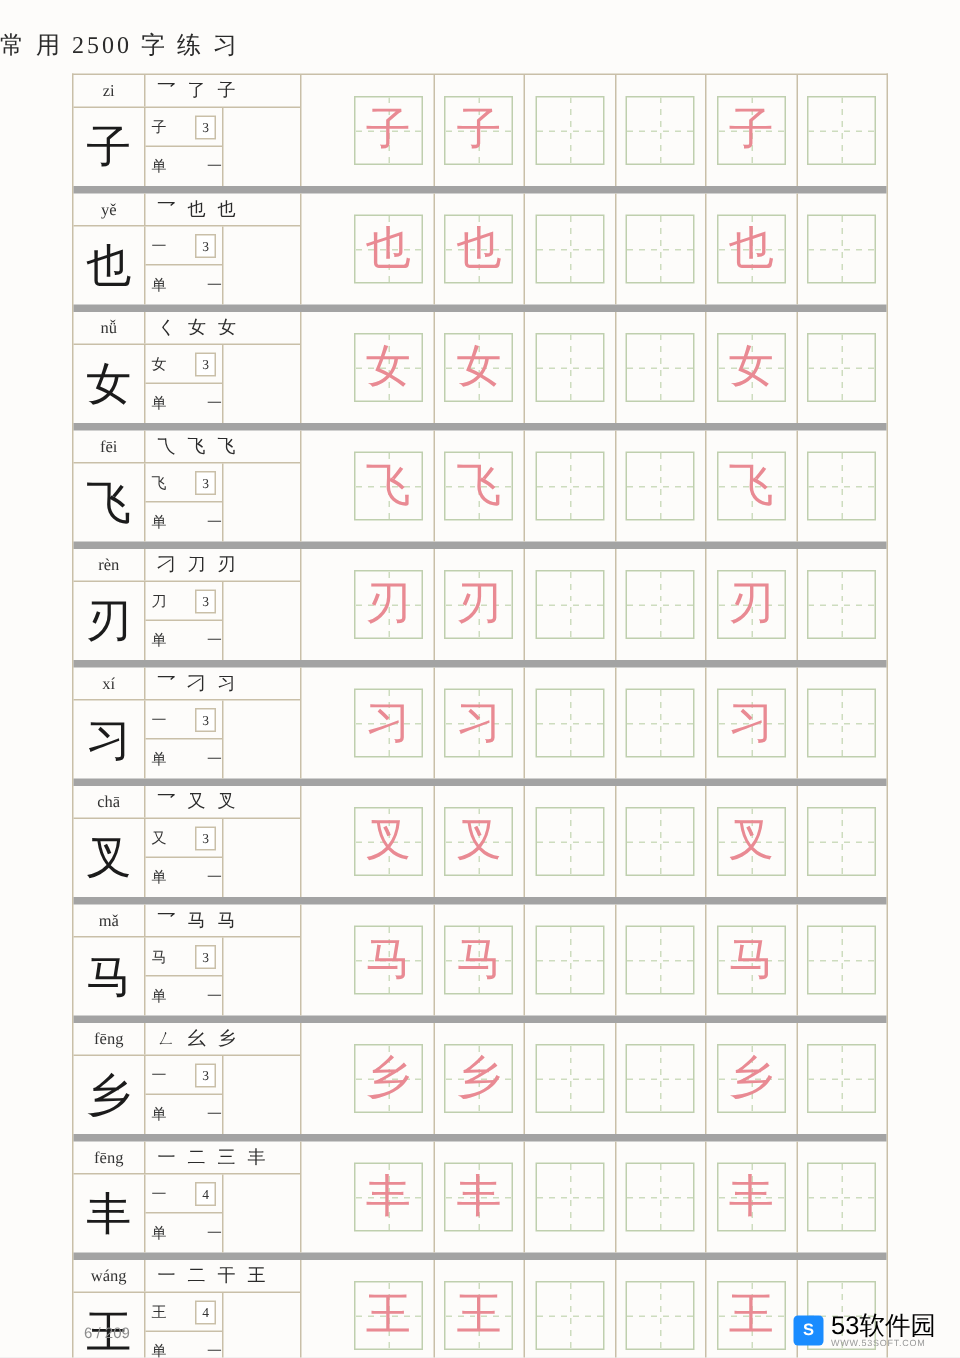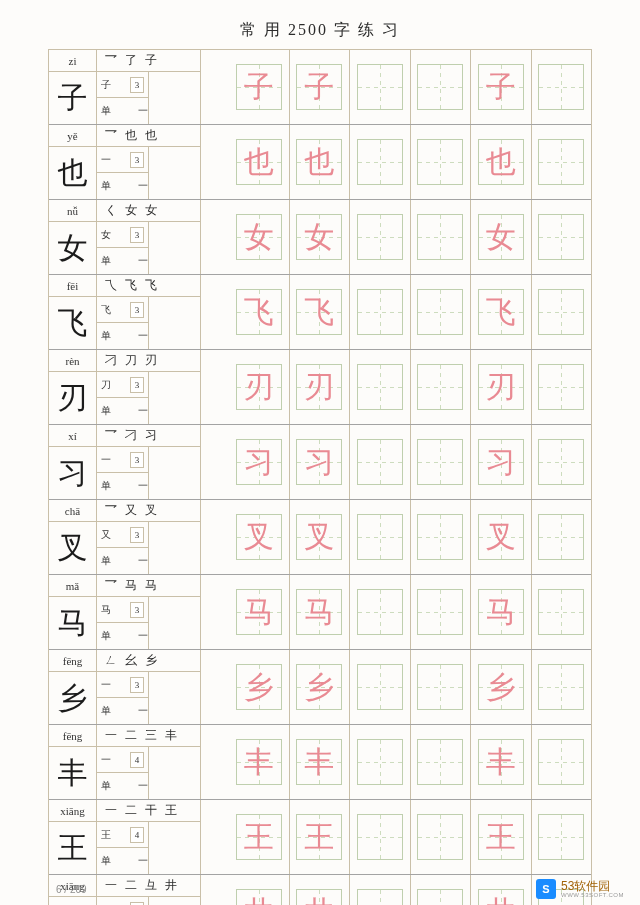--- a/index.html
+++ b/index.html
@@ -14,39 +14,38 @@
     overflow: hidden;
   }
   .page {
     position: relative;
     width: 640px;
     height: 905px;
     background: #fdfcfa;
     box-sizing: border-box;
   }
   .page-title {
-    text-align: center;
     font-size: 16px;
     letter-spacing: 2px;
     color: #2b2b2b;
     padding-top: 20px;
     padding-bottom: 8px;
     font-family: "Liberation Serif", serif;
   }
   .sheet {
     position: relative;
     margin: 0 auto;
     width: 544px;
     border: 1px solid #c9bfa8;
     border-bottom: none;
     box-sizing: border-box;
   }
   .row {
     display: flex;
-    border-bottom: 1px solid #a3a3a3;
+    border-bottom: 5px solid #a3a3a3;
     box-sizing: border-box;
     gap: 28px;
   }
   
   .left-col {
     width: 152px;
     flex: 0 0 152px;
     box-sizing: border-box;
     border-right: 1px solid #c9bfa8;
     display: flex;
@@ -227,22 +226,22 @@
     border-radius: 3px;
     color: #fff;
     font-size: 11px;
     font-weight: bold;
     display: flex;
     align-items: center;
     justify-content: center;
     font-family: "Liberation Sans", sans-serif;
   }
   .wm-text-main {
-    font-size: 12px;
-    color: #a16207;
+    font-size: 17px;
+    color: #000000;
     font-family: "Liberation Sans", sans-serif;
     line-height: 1.05;
   }
   .wm-text-sub {
     font-size: 6px;
     color: #999;
     font-family: "Liberation Sans", sans-serif;
     letter-spacing: 0.5px;
   }
   .wm-col { display: flex; flex-direction: column; }
@@ -772,21 +771,21 @@
             </div>
           </div>
           <div class="cell">
             <div class="grid-box"></div>
           </div>
         </div>
       </div>
       <div class="row">
         <div class="left-col">
           <div class="pinyin-row">
-            <div class="pinyin-cell">xiāng</div>
+            <div class="pinyin-cell">wáng</div>
             <div class="strokeseq-cell">
               <span>一</span>
               <span>二</span>
               <span>干</span>
               <span>王</span>
             </div>
           </div>
           <div class="charline">
             <div class="big-char">王</div>
             <div class="info-col">

